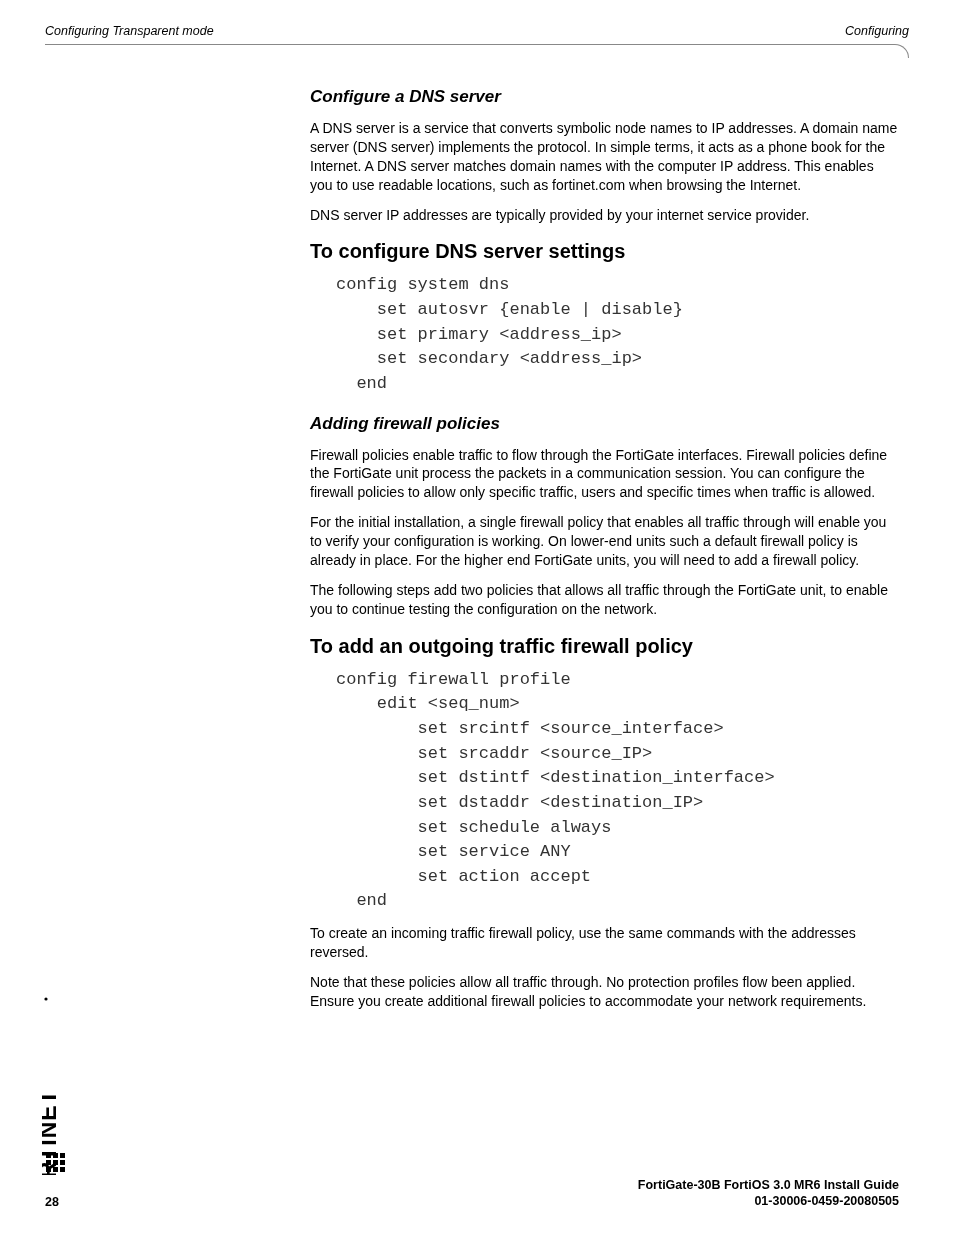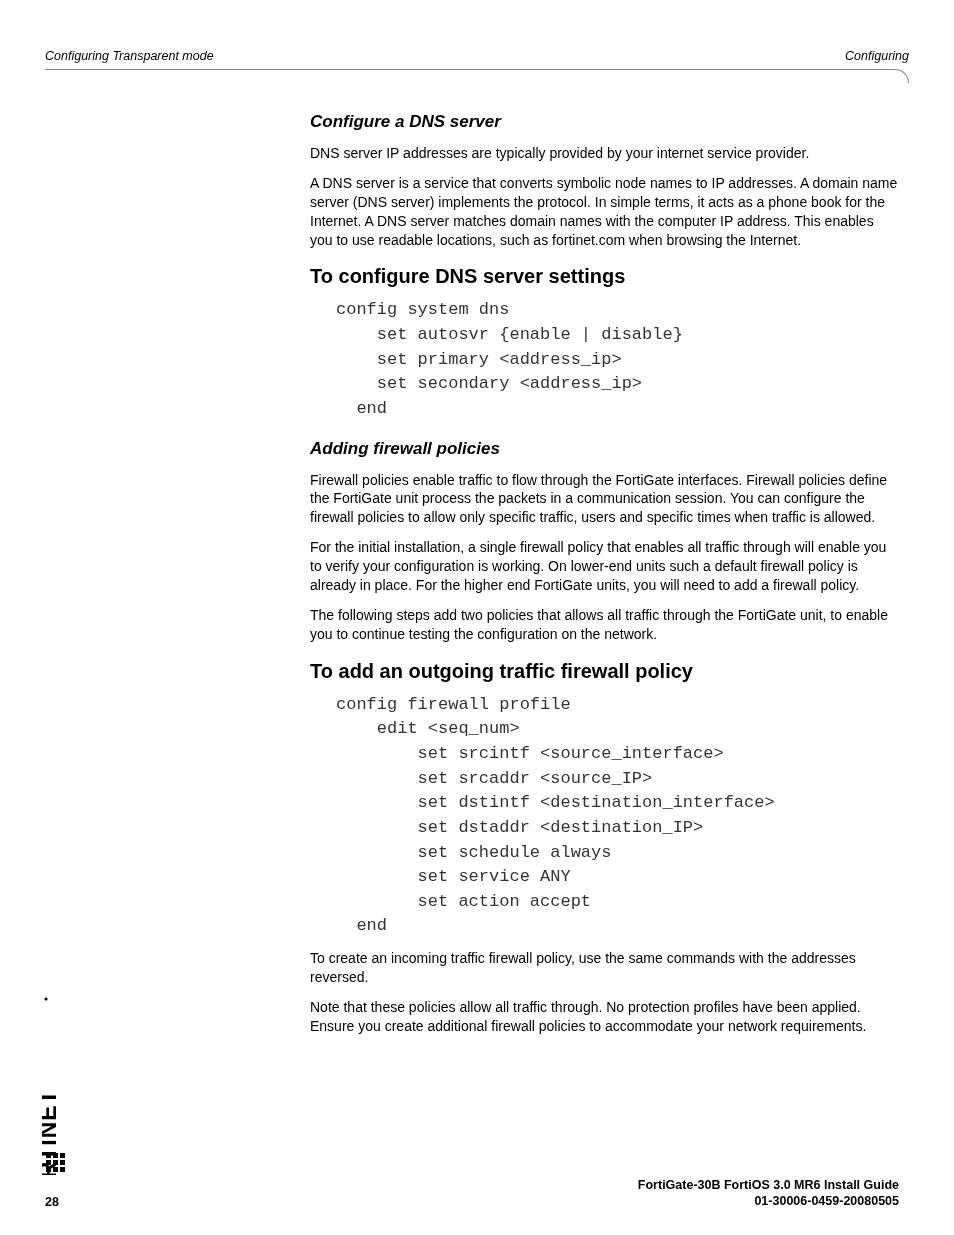--- a/index.html
+++ b/index.html
@@ -6,21 +6,21 @@
   body {
     font-family: Arial, Helvetica, sans-serif;
     font-size: 14px;
     color: #000;
     background: #fff;
     width: 954px;
     height: 1235px;
     position: relative;
   }
   .page {
-    padding: 49px 45px 30px 45px;
+    padding: 24px 45px 30px 45px;
     height: 100%;
     position: relative;
   }
   .header-row {
     display: flex;
     justify-content: space-between;
     font-style: italic;
     font-size: 12.5px;
     padding-bottom: 4px;
   }
@@ -95,22 +95,22 @@
 
   <div class="header-row">
     <span>Configuring Transparent mode</span>
     <span>Configuring</span>
   </div>
   <div class="divider"></div>
 
   <div class="content">
 
     <h2>Configure a DNS server</h2>
+    <p>A DNS server is a service that converts symbolic node names to IP addresses. A domain name server (DNS server) implements the protocol. In simple terms, it acts as a phone book for the Internet. A DNS server matches domain names with the computer IP address. This enables you to use readable locations, such as fortinet.com when browsing the Internet.</p>
     <p>DNS server IP addresses are typically provided by your internet service provider.</p>
-    <p>A DNS server is a service that converts symbolic node names to IP addresses. A domain name server (DNS server) implements the protocol. In simple terms, it acts as a phone book for the Internet. A DNS server matches domain names with the computer IP address. This enables you to use readable locations, such as fortinet.com when browsing the Internet.</p>
     <div class="bold-sub">To configure DNS server settings</div>
     <pre class="code">config system dns
     set autosvr {enable | disable}
     set primary &lt;address_ip&gt;
     set secondary &lt;address_ip&gt;
   end</pre>
 
     <h2 class="section2">Adding firewall policies</h2>
     <p>Firewall policies enable traffic to flow through the FortiGate interfaces. Firewall policies define the FortiGate unit process the packets in a communication session. You can configure the firewall policies to allow only specific traffic, users and specific times when traffic is allowed.</p>
     <p>For the initial installation, a single firewall policy that enables all traffic through will enable you to verify your configuration is working. On lower-end units such a default firewall policy is already in place. For the higher end FortiGate units, you will need to add a firewall policy.</p>
@@ -120,21 +120,21 @@
     edit &lt;seq_num&gt;
         set srcintf &lt;source_interface&gt;
         set srcaddr &lt;source_IP&gt;
         set dstintf &lt;destination_interface&gt;
         set dstaddr &lt;destination_IP&gt;
         set schedule always
         set service ANY
         set action accept
   end</pre>
     <p>To create an incoming traffic firewall policy, use the same commands with the addresses reversed.</p>
-    <p>Note that these policies allow all traffic through. No protection profiles have been applied. Ensure you create additional firewall policies to accommodate your network requirements.</p>
+    <p>Note that these policies allow all traffic through. No protection profiles flow been applied. Ensure you create additional firewall policies to accommodate your network requirements.</p>
 
   </div>
 
   <div class="logo">
     <svg width="28" height="180" viewBox="0 0 28 180">
       <g fill="#000">
         <g transform="translate(4,158)">
           <rect x="0" y="0" width="5" height="5"></rect>
             <rect x="7" y="0" width="5" height="5"></rect>
             <rect x="14" y="0" width="5" height="5"></rect>

